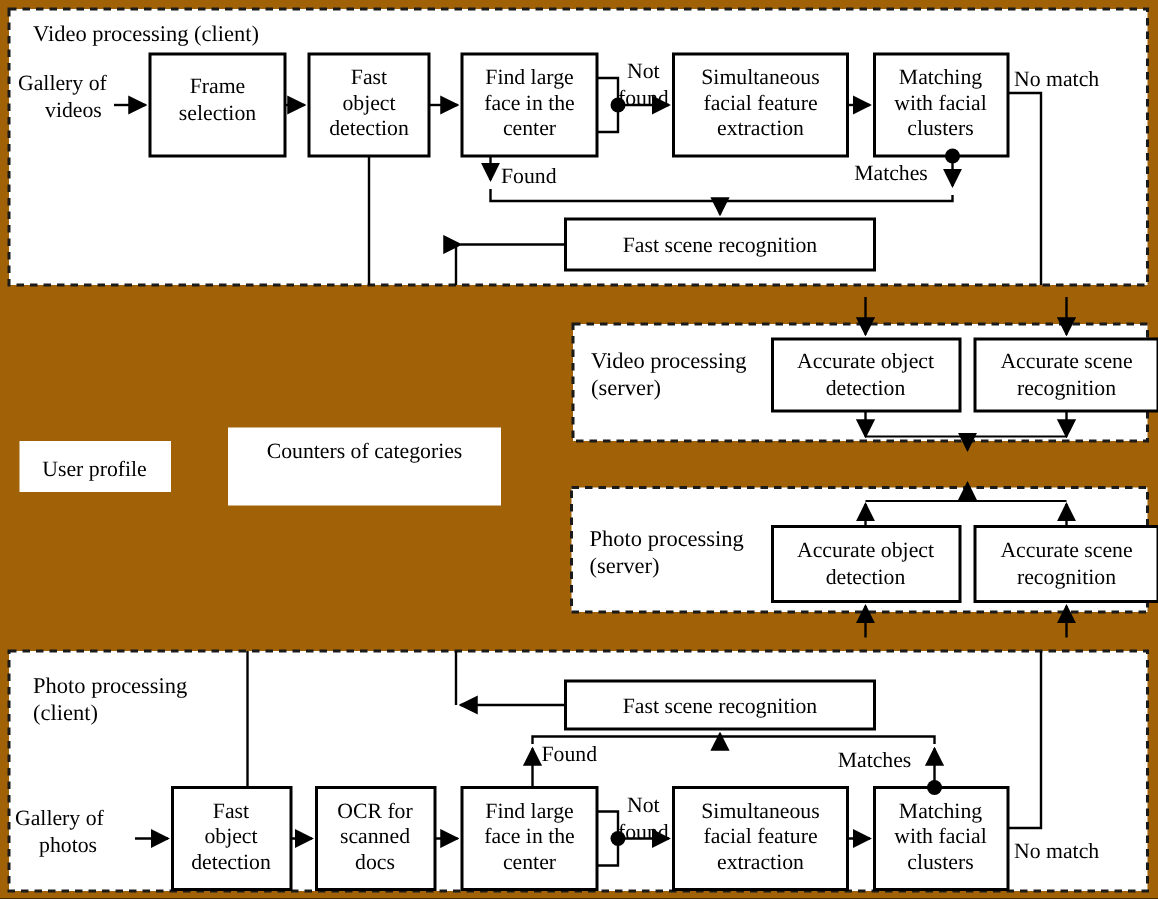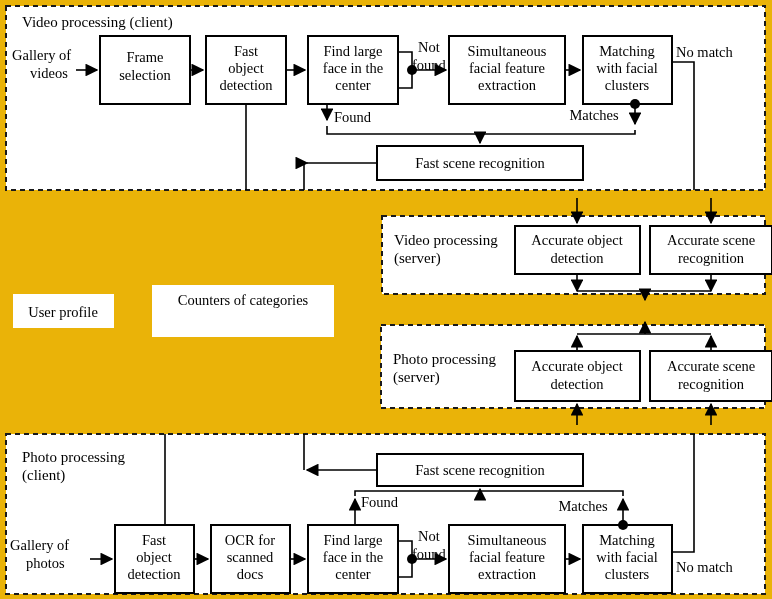--- a/index.html
+++ b/index.html
@@ -4,21 +4,21 @@
 <style>
   html, body {
     margin: 0;
     padding: 0;
     background: #000000;
   }
   #root {
     position: relative;
     width: 772px;
     height: 599px;
-    background: #eab308;
+    background: #a16207;
     font-family: "Liberation Serif", "DejaVu Serif", serif;
     overflow: hidden;
   }
   svg.diagram {
     position: absolute;
     left: 0; top: 0;
     width: 772px;
     height: 599px;
   }
   .zone {

